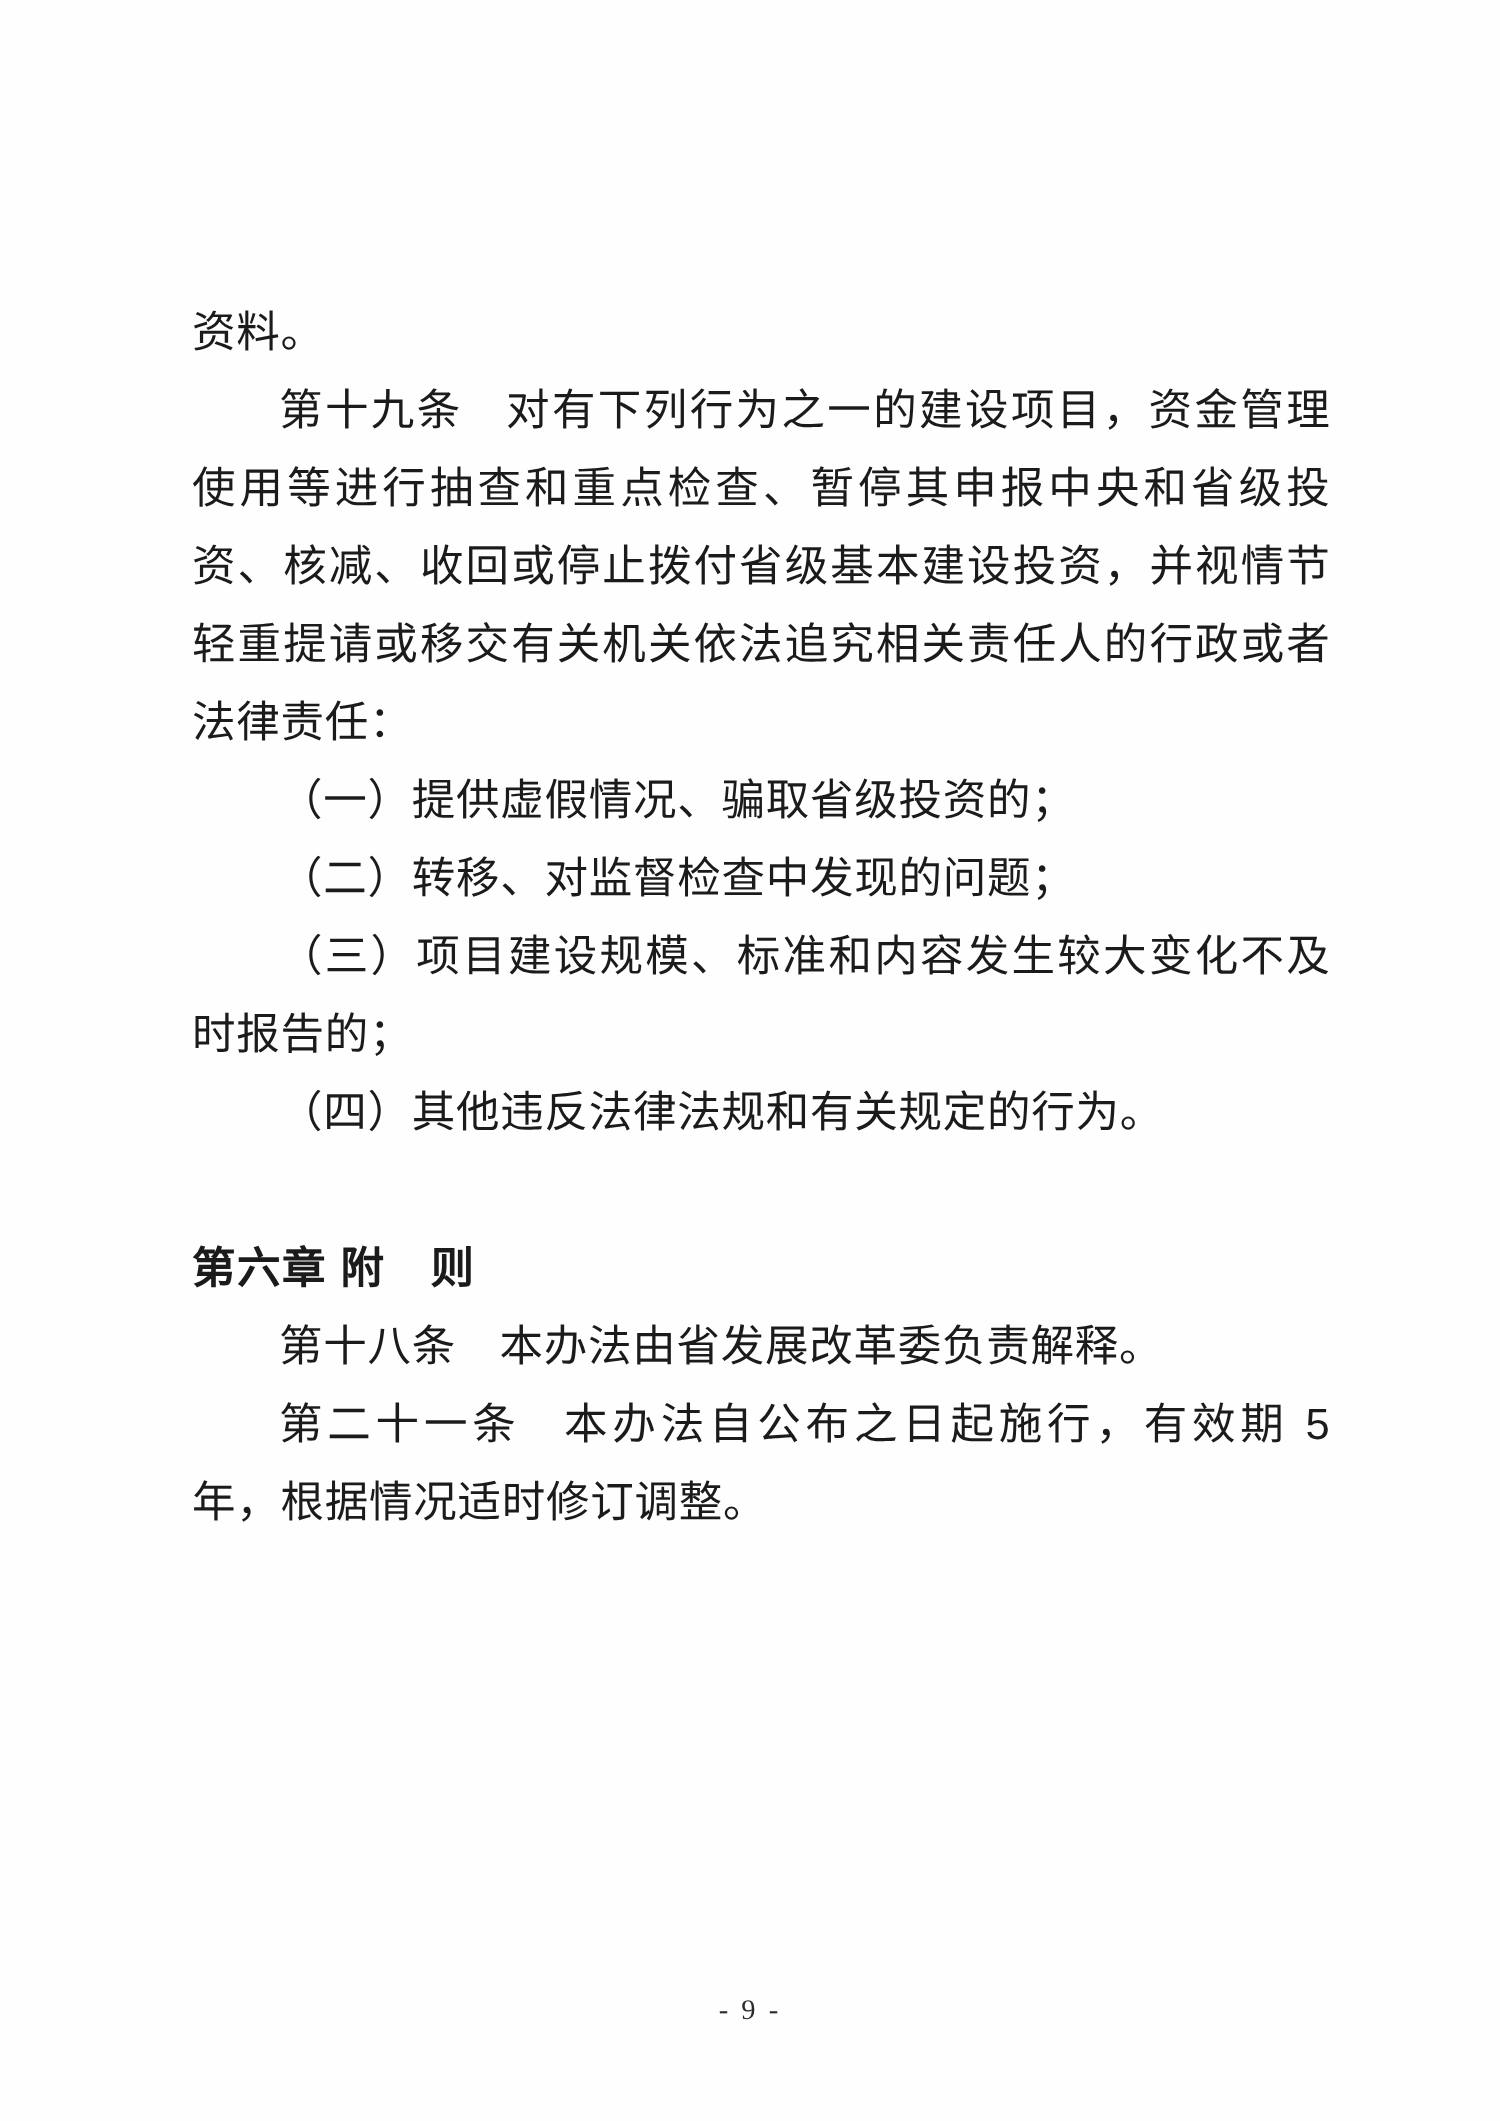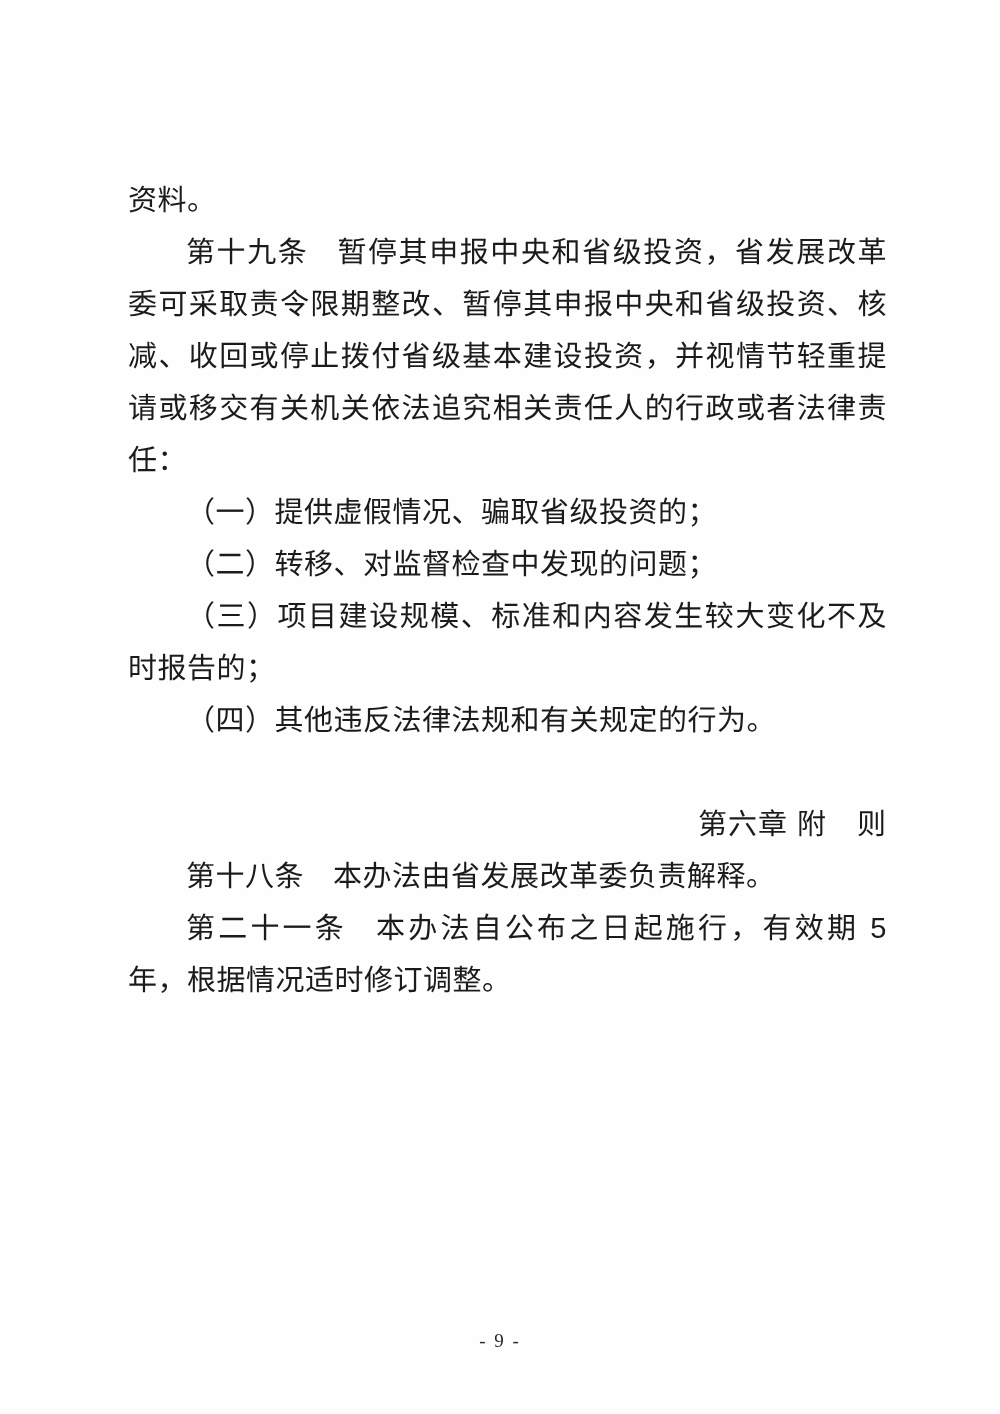--- a/index.html
+++ b/index.html
@@ -11,21 +11,21 @@
     position: relative;
     width: 1000px;
     height: 1414px;
     background: #fefefe;
     overflow: hidden;
     font-family: "Liberation Sans", "DejaVu Sans", sans-serif;
     color: #1b1b1b;
   }
   .content {
     position: absolute;
-    top: 174px;
+    top: 196px;
     left: 128px;
     right: 113px;
   }
   .para {
     margin: 0;
     font-size: 29px;
     line-height: 52px;
     text-align: justify;
     text-align-last: left;
     text-justify: inter-ideograph;
@@ -34,22 +34,22 @@
   .para.indent {
     text-indent: 2em;
   }
   .article-label {
     margin-right: 1em;
   }
   .chapter-heading {
     margin: 52px 0 0 0;
     font-size: 29px;
     line-height: 52px;
-    text-align: right;
-    font-weight: normal;
+    text-align: left;
+    font-weight: bold;
     letter-spacing: 1px;
   }
   .footer {
     position: absolute;
     bottom: 62px;
     left: 0;
     width: 100%;
     text-align: center;
     font-family: "Liberation Serif", "DejaVu Serif", serif;
     font-size: 19px;
@@ -62,21 +62,21 @@
 
 <div class="page">
   <div class="content">
 
     <p class="para">
       <span>资料。</span>
     </p>
 
 
     <p class="para indent">
-      <span class="article-label">第十九条</span><span>暂停其申报中央和省级投资，省发展改革委可采取责令限期整改、暂停其申报中央和省级投资、核减、收回或停止拨付省级基本建设投资，并视情节轻重提请或移交有关机关依法追究相关责任人的行政或者法律责任：</span>
+      <span class="article-label">第十九条</span><span>对有下列行为之一的建设项目，资金管理使用等进行抽查和重点检查、暂停其申报中央和省级投资、核减、收回或停止拨付省级基本建设投资，并视情节轻重提请或移交有关机关依法追究相关责任人的行政或者法律责任：</span>
     </p>
 
     <p class="para indent">
       <span>（一）提供虚假情况、骗取省级投资的；</span>
     </p>
 
     <p class="para indent">
       <span>（二）转移、对监督检查中发现的问题；</span>
     </p>
 

